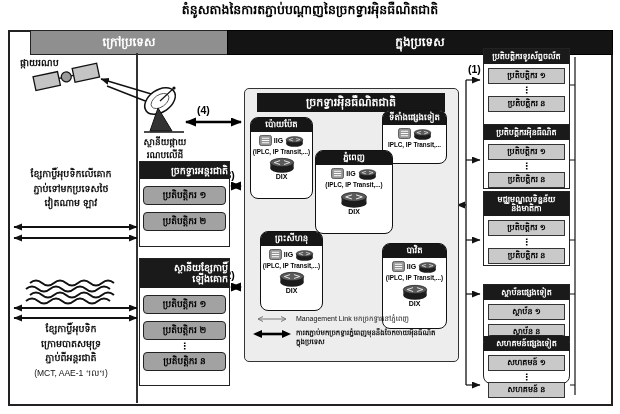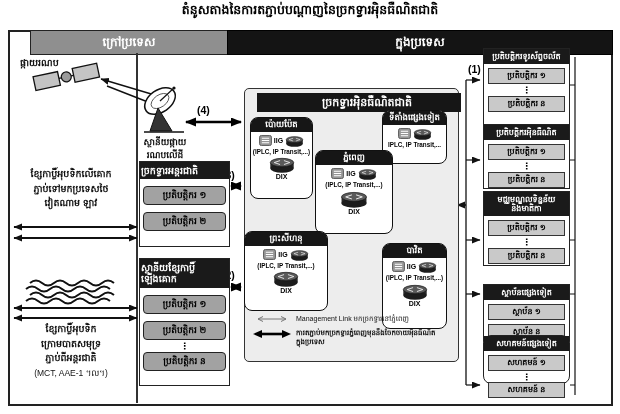--- a/index.html
+++ b/index.html
@@ -10,35 +10,35 @@
   .frame{left:8px;top:30px;width:601px;height:372px;border:2px solid #222;}
   .hdr{height:23px;text-align:center;font-weight:bold;font-size:12px;line-height:23px;color:#fff;}
   .hdr.gray{left:30px;top:30px;width:196px;background:#8f8f8f;border:1px solid #222;}
   .hdr.blk{left:227px;top:30px;width:384px;background:#141414;border:1px solid #000;}
   .vdiv{left:136px;top:53px;width:2px;height:350px;background:#333;}
   .smalltxt{font-size:9.5px;font-weight:bold;color:#111;text-align:center;line-height:1.55;}
   .note{font-size:8.5px;font-weight:normal;}
   .numlbl{font-size:10.5px;font-weight:bold;color:#000;}
   
   .grp{background:#fff;border:1.4px solid #222;padding:0 3px 5px 3px;box-sizing:border-box;}
-  .grp-hd{background:#1a1a1a;color:#fff;font-size:9.5px;font-weight:bold;text-align:left;
+  .grp-hd{background:#1a1a1a;color:#fff;font-size:9.5px;font-weight:bold;text-align:right;
           margin:0 -3px;padding:3px 1px;line-height:1.2;}
   .grp-item{margin-top:7px;height:17px;line-height:16px;background:#a2a2a2;border:1.4px solid #222;
             border-radius:4px;font-size:9px;font-weight:bold;text-align:center;color:#000;}
   
   .rg{left:483px;width:87px;background:#fff;border:1.3px solid #222;padding:0 4px 4px 4px;box-sizing:border-box;}
   .rg-hd{background:#1a1a1a;color:#fff;font-size:8px;font-weight:bold;text-align:center;
          margin:0 -4px;padding:2.5px 1px;line-height:1.2;}
   .rg-item{margin-top:4px;height:14px;line-height:13px;background:#c9c9c9;border:1px solid #333;
            font-size:8px;font-weight:bold;text-align:center;color:#000;}
   .dots{height:9px;line-height:9px;text-align:center;font-size:9px;font-weight:bold;color:#000;margin-top:2px;}
   
   .gw{left:244px;top:88px;width:213px;height:272px;background:#ededed;border:1.4px solid #333;border-radius:5px;}
   .gw-title{left:257px;top:93px;width:188px;height:19px;background:#161616;color:#fff;
-            font-size:11px;font-weight:bold;text-align:center;line-height:19px;padding-left:16px;}
+            font-size:11px;font-weight:bold;text-align:center;line-height:19px;}
   .node{background:#fff;border:1.5px solid #111;border-radius:8px;text-align:center;box-sizing:border-box;}
   .node-hd{background:#161616;color:#fff;font-weight:bold;font-size:8.5px;padding:2px 1px;
            border-radius:6px 6px 0 0;line-height:1.15;}
   .node-row{display:flex;justify-content:center;align-items:center;gap:2px;margin-top:3px;}
   .iig{font-size:7px;font-weight:bold;}
   .links{font-size:6.3px;font-weight:bold;margin-top:1px;}
   .dix{font-size:7px;font-weight:bold;}
   .legend-row{display:flex;align-items:flex-start;gap:4px;}
   .legend-txt{font-size:7px;color:#111;line-height:1.25;}
   .legend-txt.b{font-weight:bold;}
@@ -219,21 +219,21 @@
           <use href="#router"></use>
         </svg>
     </div>
     <div class="links">(IPLC, IP Transit,...)</div>
     <svg width="28" height="18" style="margin:2px auto 0;">
         <use href="#router"></use>
       </svg>
     <div class="dix">DIX</div>
   </div>
 
-  <div class="abs node" style="left:244px;top:231px;width:84px;min-height:80px;">
+  <div class="abs node" style="left:260px;top:231px;width:63px;min-height:80px;">
     <div class="node-hd">ព្រះសីហនុ</div>
     <div class="node-row">
       <svg width="13" height="11">
           <use href="#dicon"></use>
         </svg>
       <span class="iig">IIG</span>
       <svg width="19" height="12">
           <use href="#router"></use>
         </svg>
     </div>

